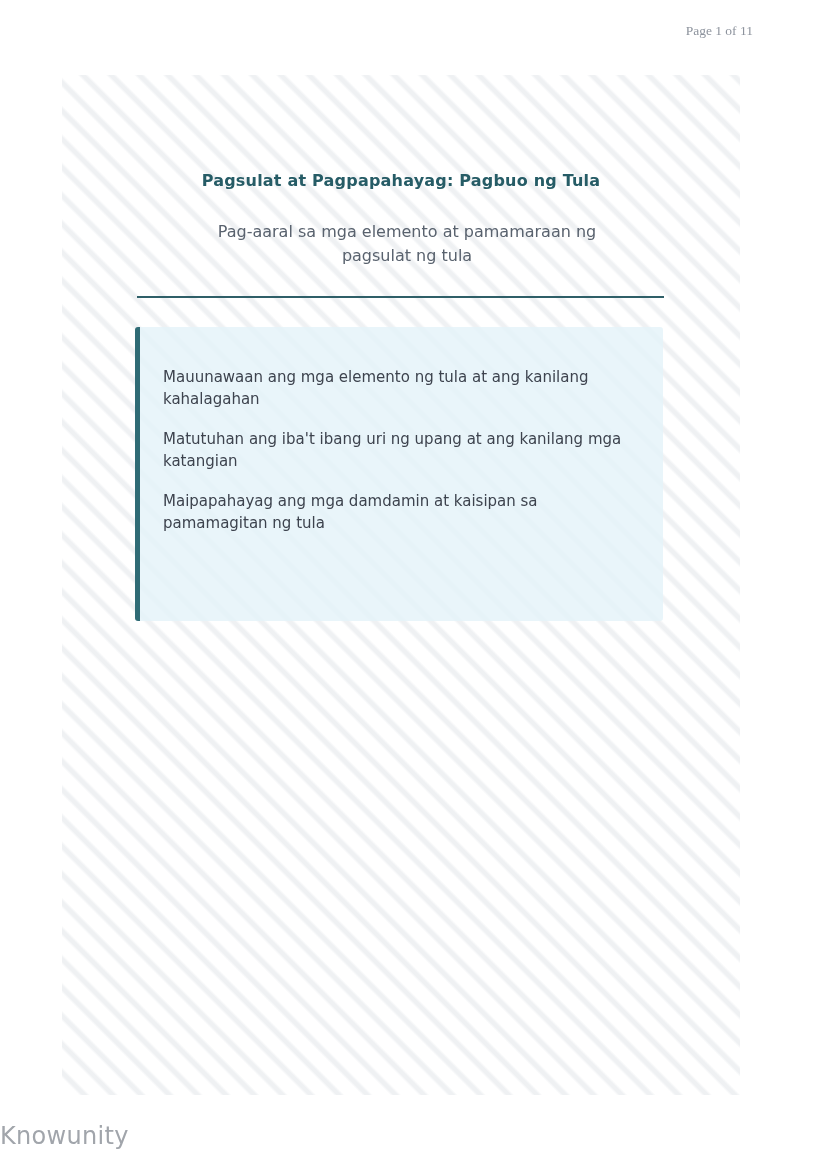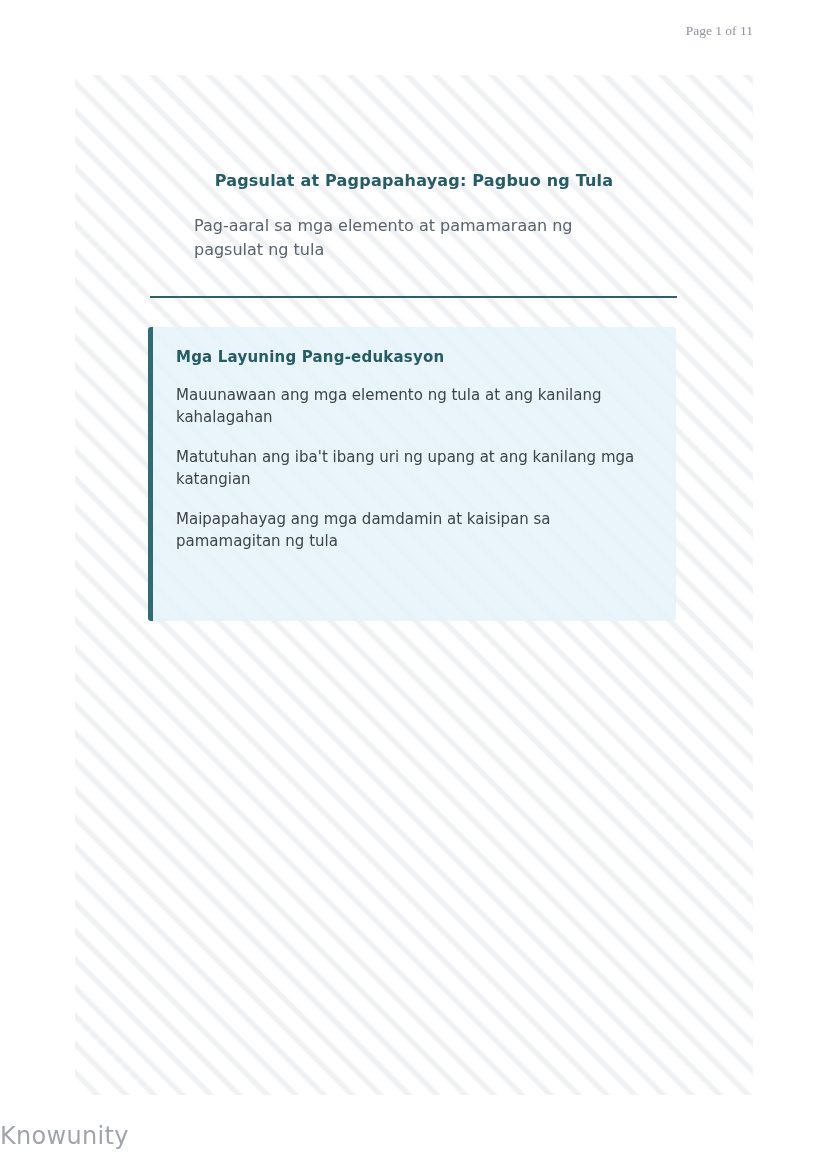--- a/index.html
+++ b/index.html
@@ -20,37 +20,37 @@
     position:relative;
     font-family:"DejaVu Sans","Liberation Sans",sans-serif;
     overflow:hidden;
   }
   .page-indicator{
     position:absolute;top:23px;right:75px;
     font-family:"Liberation Serif",serif;
     font-size:13.5px;color:var(--pageno-text);
   }
   .page-card{
-    position:absolute;left:75px;top:75px;
+    position:absolute;left:62px;top:75px;
     width:678px;height:1020px;
     background:
       repeating-linear-gradient(45deg,
         #ffffff 0px, #ffffff 12px,
         #eff1f3 14.5px, #eff1f3 17.5px,
         #ffffff 20px);
   }
   .doc-title{
     position:absolute;top:96px;left:0;width:100%;
     margin:0;text-align:center;
     font-size:16px;font-weight:bold;color:var(--title-teal);
     letter-spacing:0.2px;
   }
   .doc-subtitle{
     position:absolute;top:139px;left:50%;transform:translateX(-50%);
-    width:440px;margin:0;text-align:left;
+    width:440px;margin:6px;text-align:center;
     font-size:16px;line-height:24px;color:var(--subtitle-text);
   }
   .divider{
     position:absolute;top:221px;left:75px;width:527px;
     border:0;margin:0;height:0;
     border-top:2px solid var(--divider-teal);
   }
   .objectives-box{
     position:absolute;top:252px;left:73px;
     width:528px;min-height:294px;
@@ -82,21 +82,20 @@
 
 <div class="page-card">
 
   <h1 class="doc-title">Pagsulat at Pagpapahayag: Pagbuo ng Tula</h1>
 
   <p class="doc-subtitle">Pag-aaral sa mga elemento at pamamaraan ng pagsulat ng tula</p>
 
   <hr class="divider">
 
   <section class="objectives-box">
-    <h2 class="objectives-heading">Mga Layuning Pang-edukasyon</h2>
     <div>
         <p class="objective-item">Mauunawaan ang mga elemento ng tula at ang kanilang kahalagahan</p>
         <p class="objective-item">Matutuhan ang iba't ibang uri ng upang at ang kanilang mga katangian</p>
         <p class="objective-item">Maipapahayag ang mga damdamin at kaisipan sa pamamagitan ng tula</p>
       </div>
   </section>
 
 </div>
 
 <div class="footer-brand">Knowunity</div>

